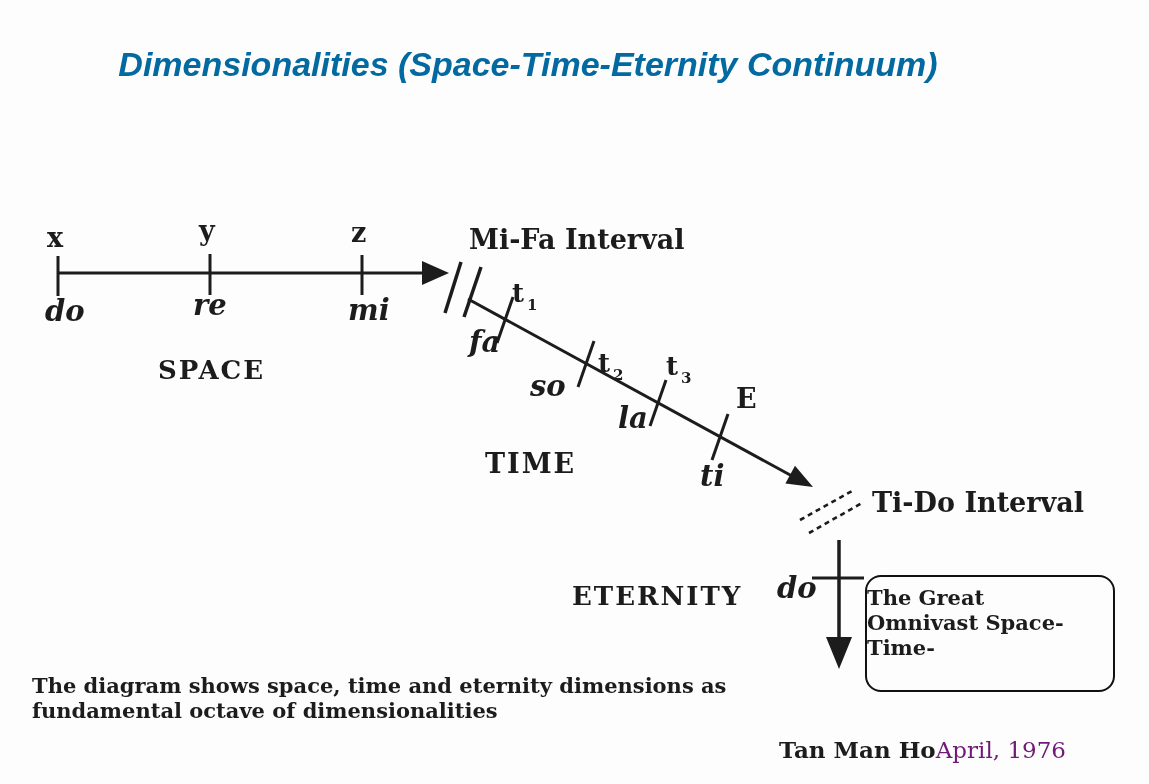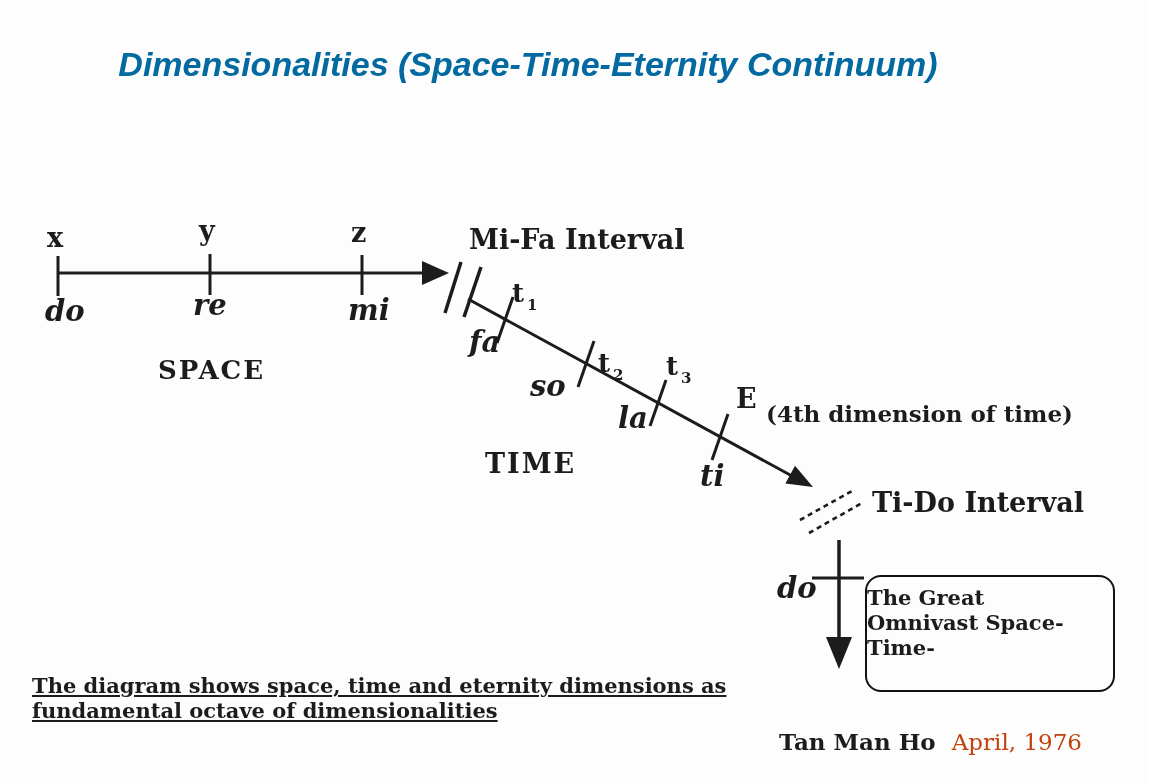--- a/index.html
+++ b/index.html
@@ -36,24 +36,24 @@
     font-size:34px;line-height:40px;
     color:#0369a1;
   }
   .continuum-box{
     position:absolute;left:865px;top:575px;width:236px;height:97px;
     border:2px solid #111111;border-radius:16px;
     padding:8px 10px 8px 0;
     font-weight:bold;font-size:21px;line-height:25px;
     background:var(--bg);
   }
-  .caption{font-weight:bold;font-size:21px;text-decoration:underline;}
-  .credit{display:flex;gap:16px;align-items:baseline;}
+  .caption{font-weight:bold;font-size:21px;}
+  .credit{display:flex;gap:0;align-items:baseline;margin-top:8px;}
   .credit .author{font-weight:bold;font-size:23px;}
-  .credit .date{font-weight:normal;font-size:23px;color:#c2410c;}
+  .credit .date{font-weight:normal;font-size:23px;color:#701a75;}
 </style>
 </head>
 <body>
 
 <div class="stage">
 
   <svg width="1149" height="784" viewBox="0 0 1149 784">
 
     <line x1="58" y1="273" x2="426" y2="273" stroke="currentColor" stroke-width="3.2"></line>
     <polygon points="449,273 422,261 422,285" fill="currentColor"></polygon>
@@ -95,23 +95,23 @@
   <div class="abs lb fs27" style="left:469px;top:226px;">Mi-Fa Interval</div>
 
   <div class="abs tlab" style="left:512px;top:280px;"><span>t</span><sub>1</sub></div>
   <div class="abs tlab" style="left:598px;top:330px;margin-top:20px;"><span>t</span><sub>2</sub></div>
   <div class="abs tlab" style="left:666px;top:353px;"><span>t</span><sub>3</sub></div>
   <div class="abs note" style="left:469px;top:328px;">fa</div>
   <div class="abs note" style="left:530px;top:372px;">so</div>
   <div class="abs note" style="left:618px;top:404px;">la</div>
   <div class="abs note" style="left:700px;top:462px;">ti</div>
   <div class="abs lb fs27" style="left:736px;top:385px;">E</div>
-  <div class="abs lb fs23" style="left:766px;top:402px;">(4th dimension of time)</div>
   <div class="abs lb fs27 dim-name" style="left:461px;top:450px;margin-left:24px;">TIME</div>
 
+  <div class="abs lb fs26 dim-name" style="left:572px;top:583px;">ETERNITY</div>
   <div class="abs note" style="left:777px;top:574px;">do</div>
 
   <div class="continuum-box">
     <div>The Great</div>
     <div>Omnivast Space-Time-</div>
   </div>
 
   <div class="abs caption" style="left:32px;top:675px;">The diagram shows space, time and eternity dimensions as</div>
   <div class="abs caption" style="left:32px;top:700px;">fundamental octave of dimensionalities</div>
 

